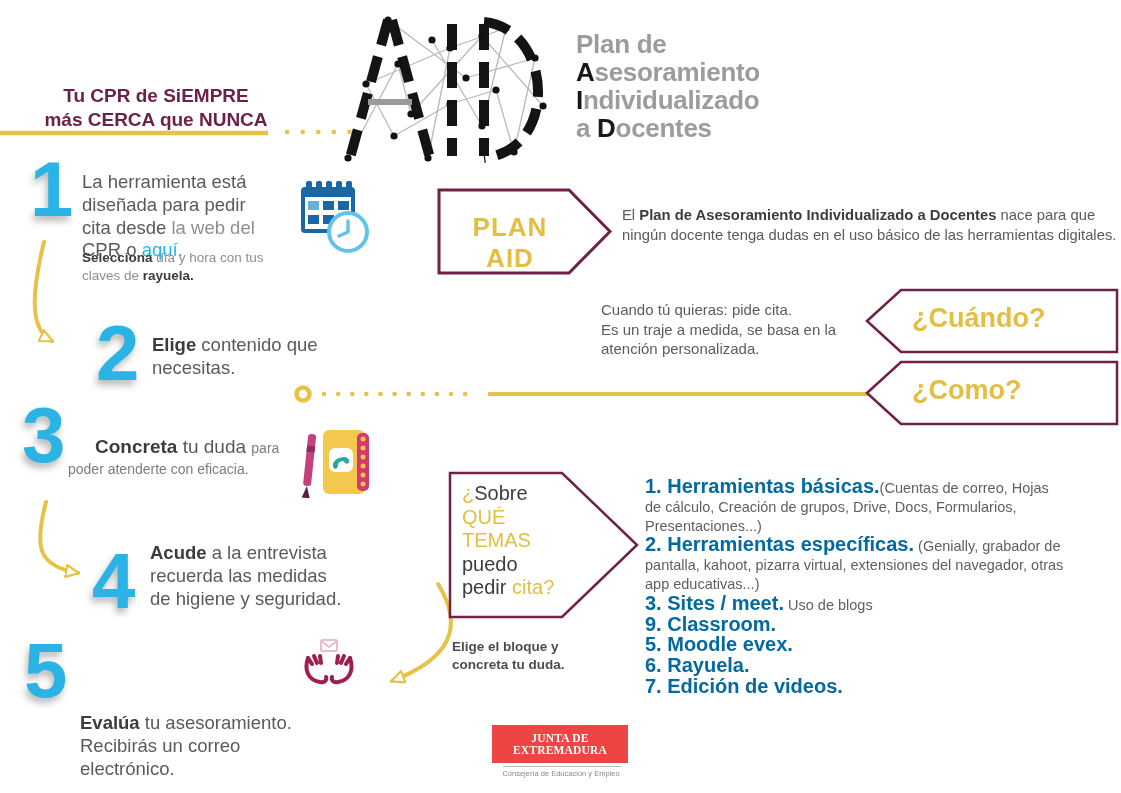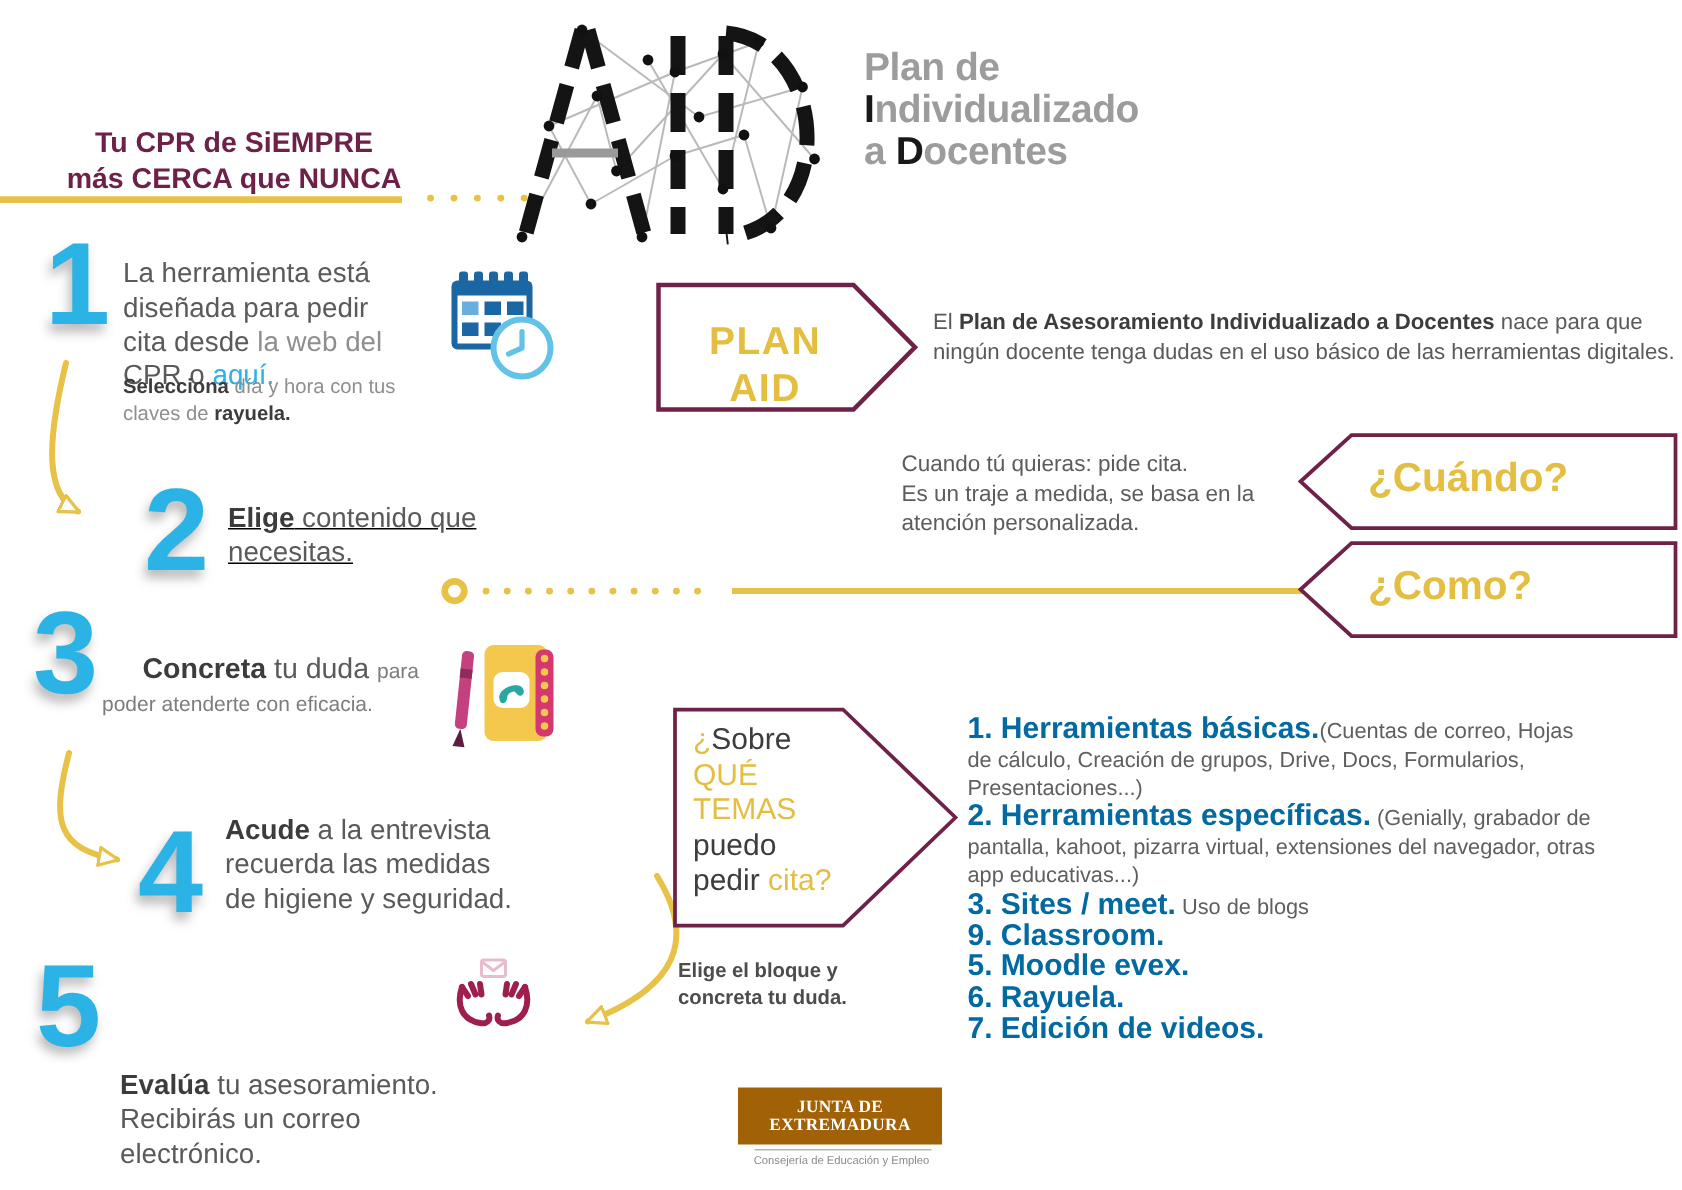--- a/index.html
+++ b/index.html
@@ -34,21 +34,21 @@
   .cuando-text{left:601px;top:300px;font-size:15px;line-height:1.3;color:#5c5c5c;}
   .qlabel{font-size:27px;font-weight:600;color:#e4be41;}
 
   .temas-text{left:462px;top:482px;font-size:20px;line-height:23.5px;}
   .temas-hint{left:452px;top:638px;width:135px;font-size:13.5px;font-weight:600;color:#4c4c4c;line-height:1.35;}
 
   .topics{left:645px;top:477px;width:420px;line-height:18.8px;}
   .topic-title{font-size:20px;font-weight:700;color:#0369a1;}
   .topic-detail{font-size:14.5px;color:#5f5f5f;}
 
-  .footer-box{left:492px;top:725px;width:136px;height:38px;background:#a16207;color:#ffffff;
+  .footer-box{left:492px;top:725px;width:136px;height:38px;background:#ef4444;color:#ffffff;
               font-family:"Liberation Serif",serif;font-weight:700;font-size:11.5px;letter-spacing:.2px;
               display:flex;align-items:center;justify-content:center;text-align:center;}
   .footer-line{left:503px;top:766px;width:118px;height:1px;background:#b5b5b5;}
   .footer-dept{left:482px;top:769px;width:158px;text-align:center;font-size:7.5px;color:#8a8a8a;}
 
   .link{cursor:pointer;}
   svg{display:block;}
 </style>
 </head>
 <body>
@@ -125,20 +125,21 @@
         <circle cx="178" cy="146" r="3.6"></circle>
         <circle cx="130" cy="72" r="3.6"></circle>
       <circle cx="96" cy="34" r="3.6"></circle>
         <circle cx="160" cy="84" r="3.6"></circle>
         <circle cx="58" cy="130" r="3.6"></circle>
     </g>
   </svg>
 
   <div class="abs logo-title">
     <div><span class="t-g">Plan de</span></div>
+    <div><span class="t-k">A</span><span class="t-g">sesoramiento</span></div>
     <div><span class="t-k">I</span><span class="t-g">ndividualizado</span></div>
     <div><span class="t-g">a </span><span class="t-k">D</span><span class="t-g">ocentes</span></div>
   </div>
 
   <div class="abs step-num" style="left:30px;top:150px;">1</div>
   <div class="abs step-text" style="left:82px;top:171px;width:196px;">
     <span><span class="t-d">La herramienta está diseñada para pedir cita desde </span><span class="t-m">la web del </span><span class="t-d">CPR o </span></span><span class="t-c link">aquí.</span>
   </div>
   <div class="abs step-sub" style="left:82px;top:249px;width:220px;"><span class="t-b">Selecciona</span><span class="t-m"> día y hora con tus claves de </span><span class="t-b">rayuela.</span></div>
 
@@ -156,21 +157,21 @@
     <rect x="26" y="22" width="11" height="9" fill="#1a67a3"></rect>
     <rect x="41" y="22" width="11" height="9" fill="#1a67a3"></rect>
     <rect x="11" y="36" width="11" height="9" fill="#1a67a3"></rect>
     <rect x="26" y="36" width="11" height="9" fill="#1a67a3"></rect>
     <rect x="41" y="36" width="11" height="9" fill="#3b85bd"></rect>
     <circle cx="51" cy="53" r="19" fill="#ffffff" stroke="#63c2e8" stroke-width="4"></circle>
     <path d="M51,42 L51,53 L42,57" stroke="#63c2e8" stroke-width="3.5" fill="none" stroke-linecap="round" stroke-linejoin="round"></path>
   </svg>
 
   <div class="abs step-num" style="left:96px;top:314px;">2</div>
-  <div class="abs step-text" style="left:152px;top:334px;width:185px;text-decoration:underline;"><span class="t-b">Elige</span><span class="t-d"> contenido que necesitas.</span></div>
+  <div class="abs step-text" style="left:152px;top:334px;width:185px;"><span class="t-b">Elige</span><span class="t-d"> contenido que necesitas.</span></div>
 
   <div class="abs step-num" style="left:22px;top:396px;">3</div>
   <div class="abs" style="left:68px;top:436px;font-size:19px;margin-left:27px;"><span class="t-b">Concreta</span><span class="t-d"> tu duda </span><span class="t-s">para</span></div>
   <div class="abs" style="left:68px;top:461px;font-size:14px;"><span class="t-s">poder atenderte con eficacia.</span></div>
 
   <svg class="abs" style="left:293px;top:424px;" width="86" height="84" viewBox="0 0 86 84">
     <g transform="rotate(6 16 42)">
       <rect x="12" y="10" width="8" height="52" rx="3" fill="#c2417e"></rect>
       <rect x="12" y="22" width="8" height="6" fill="#8e2d5c"></rect>
       <path d="M16,62 L12,74 L20,74 Z" fill="#5d1d3e"></path>

